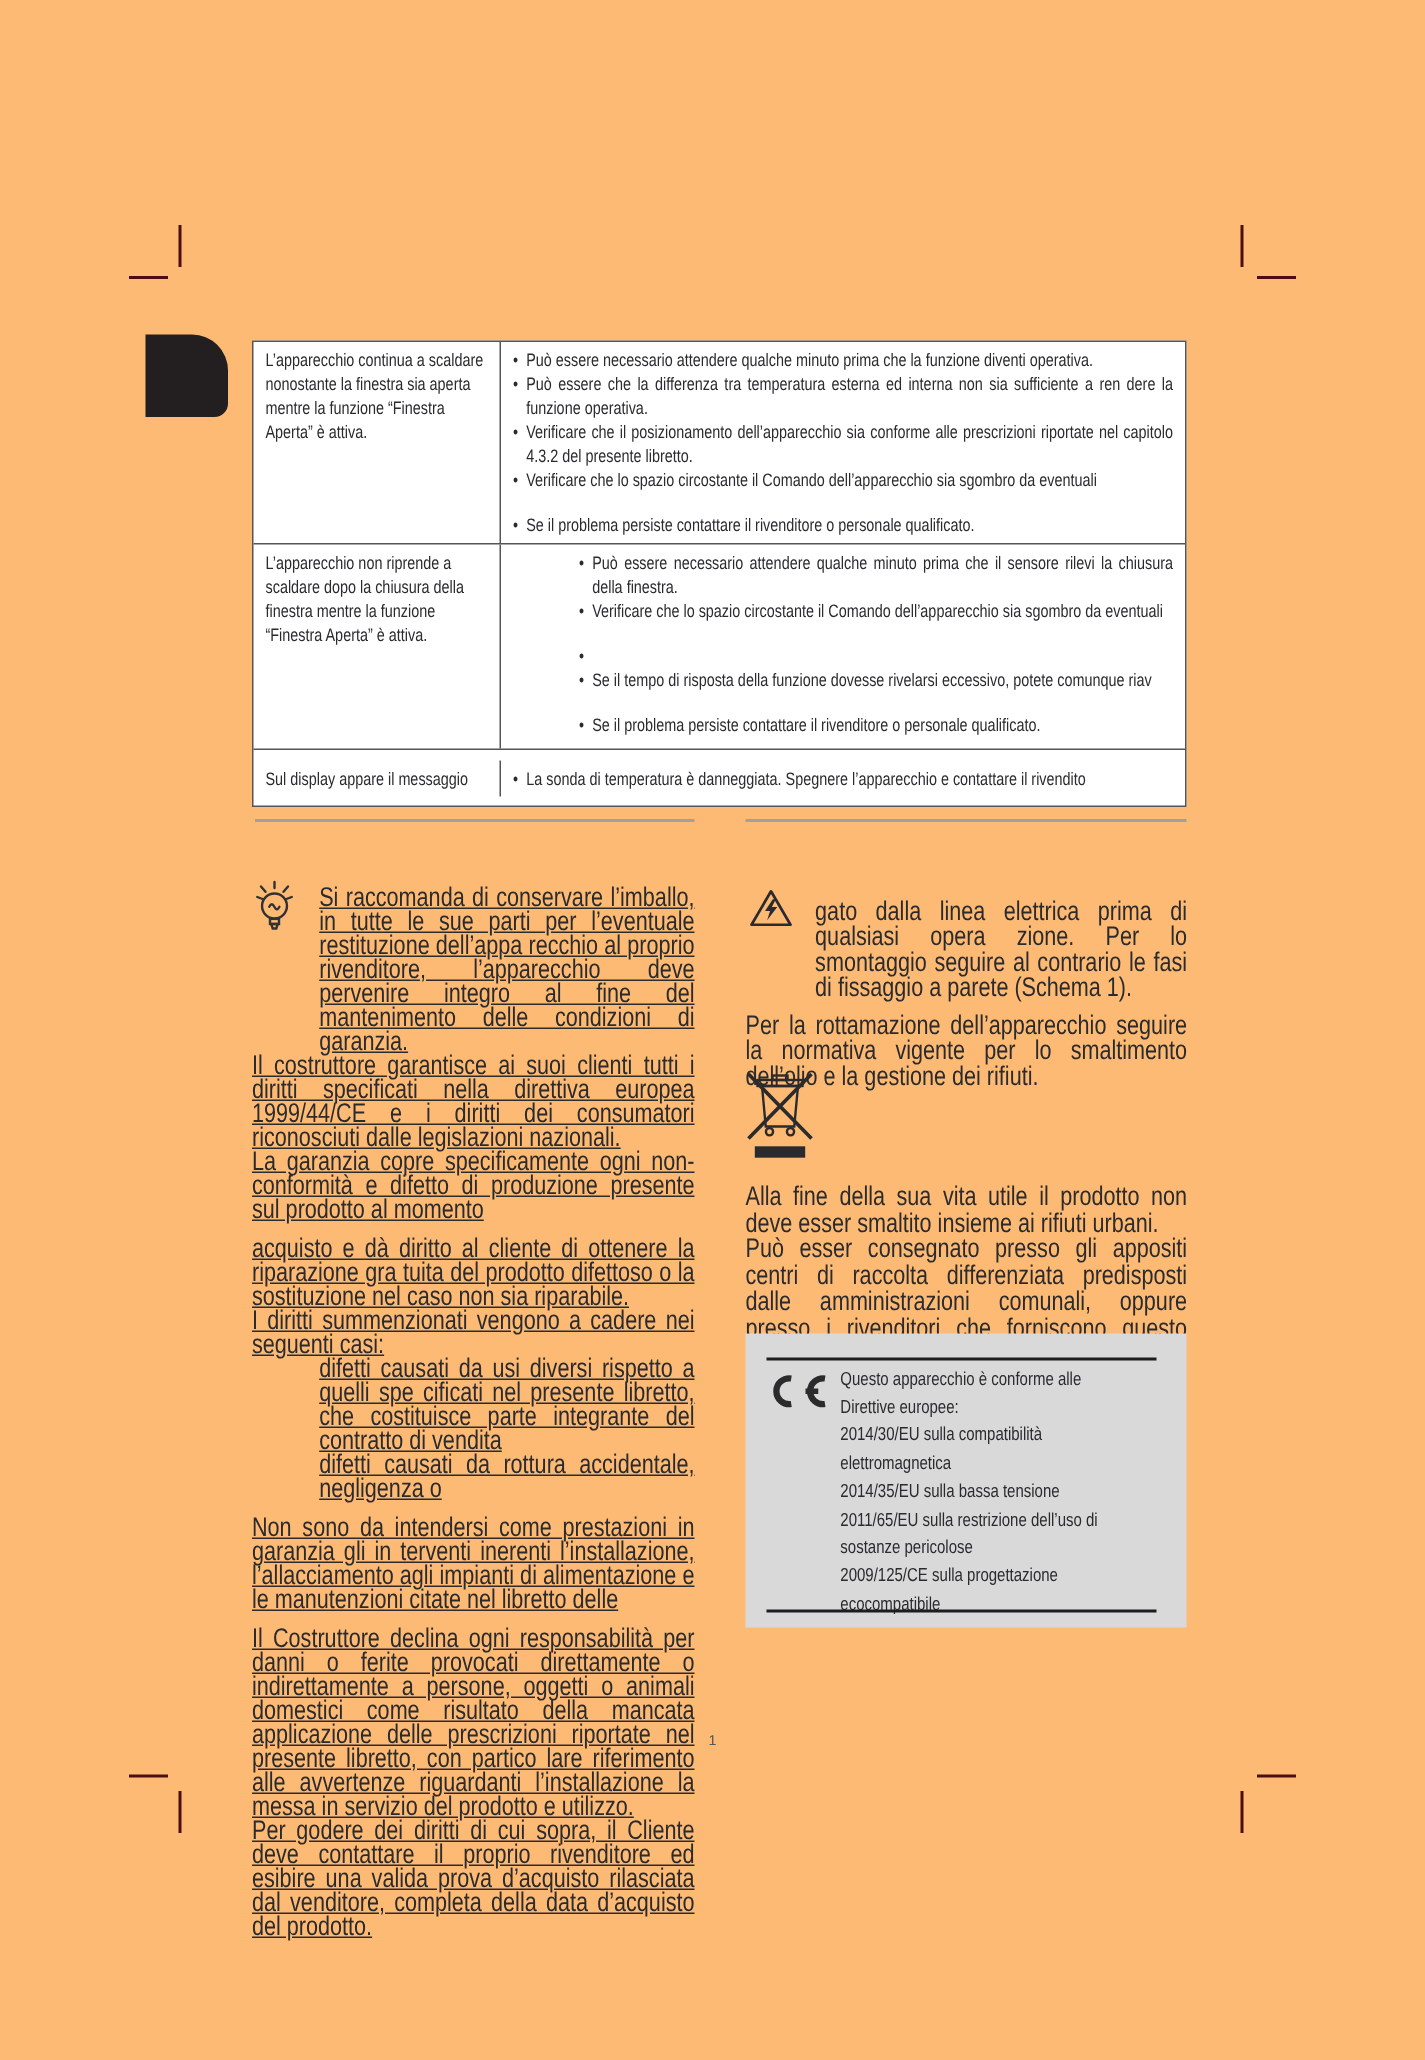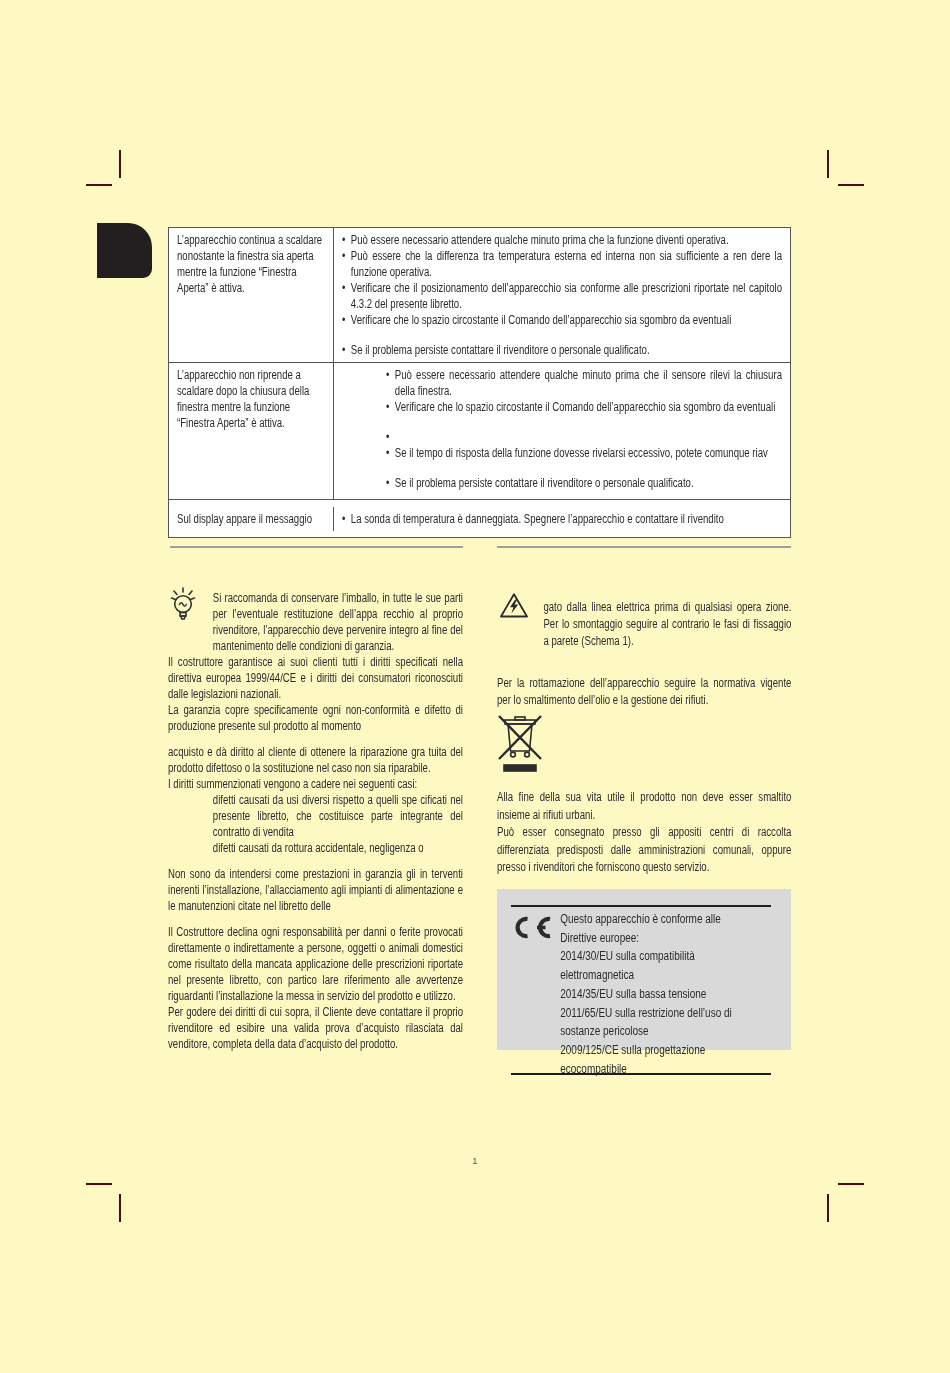--- a/index.html
+++ b/index.html
@@ -1,18 +1,18 @@
 <!DOCTYPE html>
 <html><head>
 <meta charset="utf-8">
 <style>
   * { margin:0; padding:0; box-sizing:border-box; }
   html,body { background:#e9e9e9; }
   body { font-family:"Liberation Sans", sans-serif; }
-  .page { position:relative; width:950px; height:1373px; background:#fef9c3; overflow:hidden; color:#2b2b2e; }
+  .page { position:relative; width:950px; height:1373px; background:#fdba74; overflow:hidden; color:#2b2b2e; }
 
   
   .crop { position:absolute; background:#4a0e13; }
   .crop.h { width:26px; height:2px; }
   .crop.v { width:2px; height:28px; }
 
   
   .chapter-tab { position:absolute; left:97px; top:223px; width:55px; height:55px;
     background:#231f20; border-radius:0 24px 9px 0; }
 
@@ -34,37 +34,37 @@
   .bullet-line.gap { margin-top:14px; }
   .bullet { width:11px; flex:0 0 11px; }
   .btext { flex:1; text-align:justify; }
 
   
   .rule { position:absolute; top:546px; height:1.5px; background:#a0a0a0; }
   .rule.left { left:170px; width:293px; }
   .rule.right { left:497px; width:294px; }
 
   
-  .col { position:absolute; font-size:12px; line-height:16px; }
+  .col { position:absolute; font-size:18px; line-height:16px;text-decoration:underline; }
   .col-left { left:168px; top:590px; width:295px; }
   .col-right { left:497px; top:589px; width:294px; }
   .col p { text-align:justify; }
   .indented { padding-left:56px; }
   .gap-above { margin-top:10px; }
   .icon-abs { position:absolute; }
   .bulb-icon { left:0; top:-5px; }
   .warn-icon { left:2px; top:3px; }
   .weee-icon { left:0px; top:126px; }
   .rc-block { position:absolute; left:0; width:368px; }
   .rc-warn { top:10px; line-height:17px; }
   .rc-p1 { top:86px; line-height:17px; }
   .rc-p2 { top:200px; line-height:17.5px; }
 
   
-  .ce-box { position:absolute; left:497px; top:889px; width:294px; height:161px; background:#d9d9d9; }
+  .ce-box { position:absolute; left:497px; top:889px; width:294px; height:196px; background:#d9d9d9; }
   .ce-line-rule { position:absolute; left:14px; width:260px; height:1.5px; background:#1d1d1f; }
   .ce-rule-top { top:16px; }
   .ce-rule-bottom { top:184px; }
   .ce-mark { position:absolute; left:16px; top:26px; }
   .ce-text { position:absolute; left:16px; top:21px; width:340px; font-size:12.5px; line-height:18.7px; padding-left:59px; }
 
   
   .page-number { position:absolute; left:0; right:0; top:1155px; text-align:center;
     font-size:9.5px; color:#555659; }
 </style>

